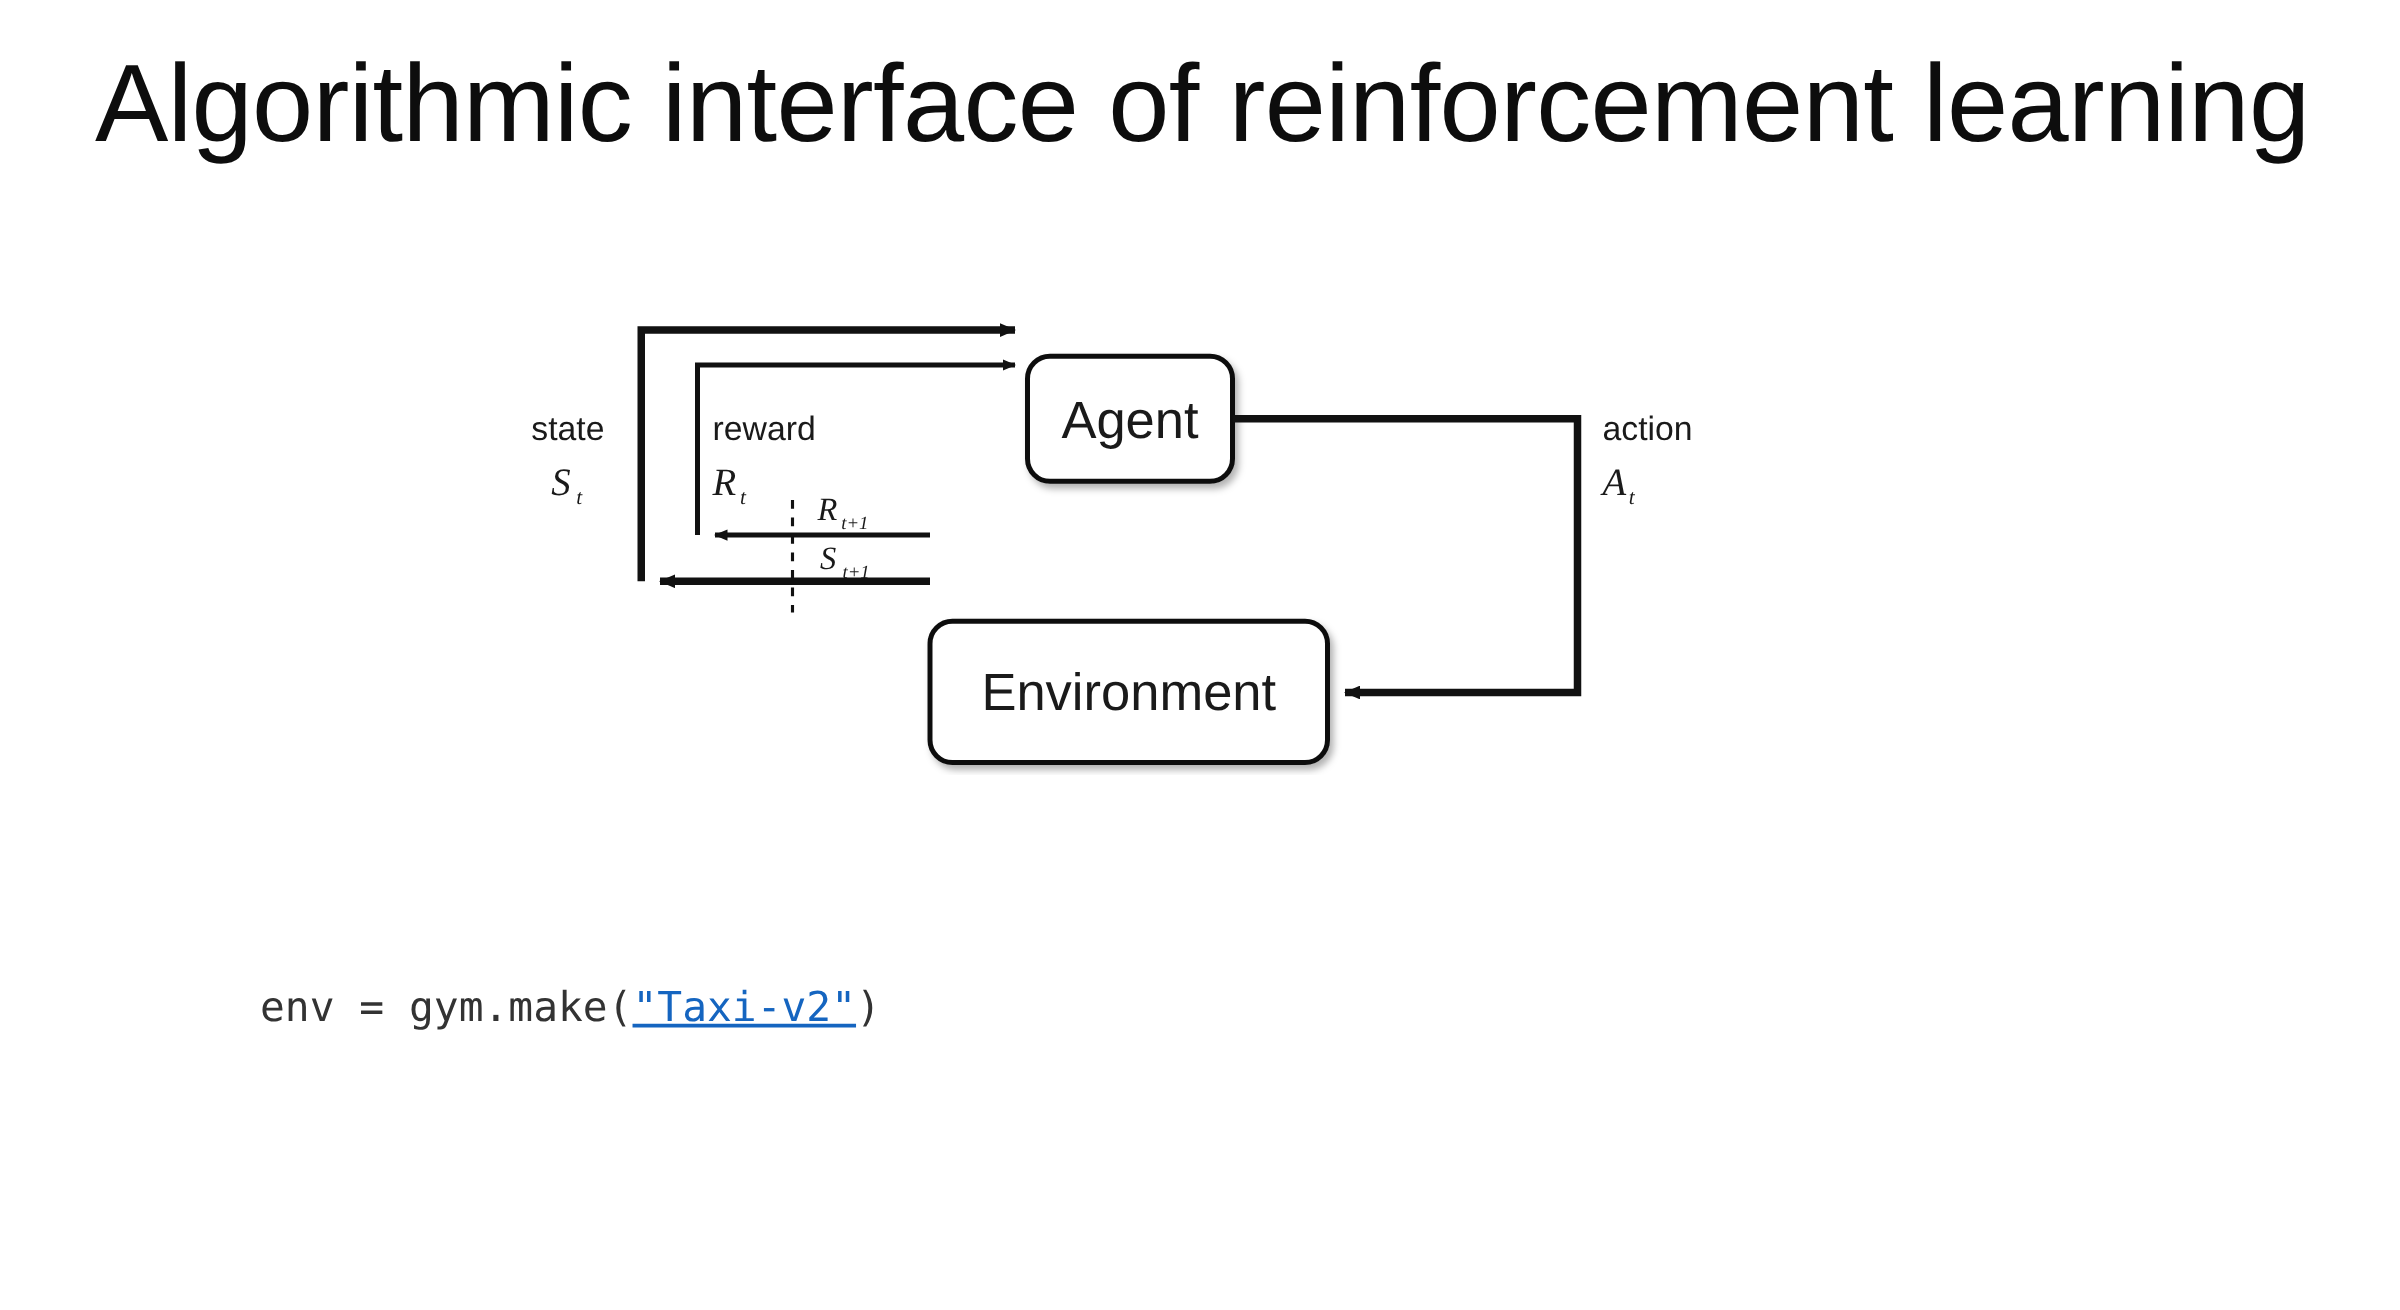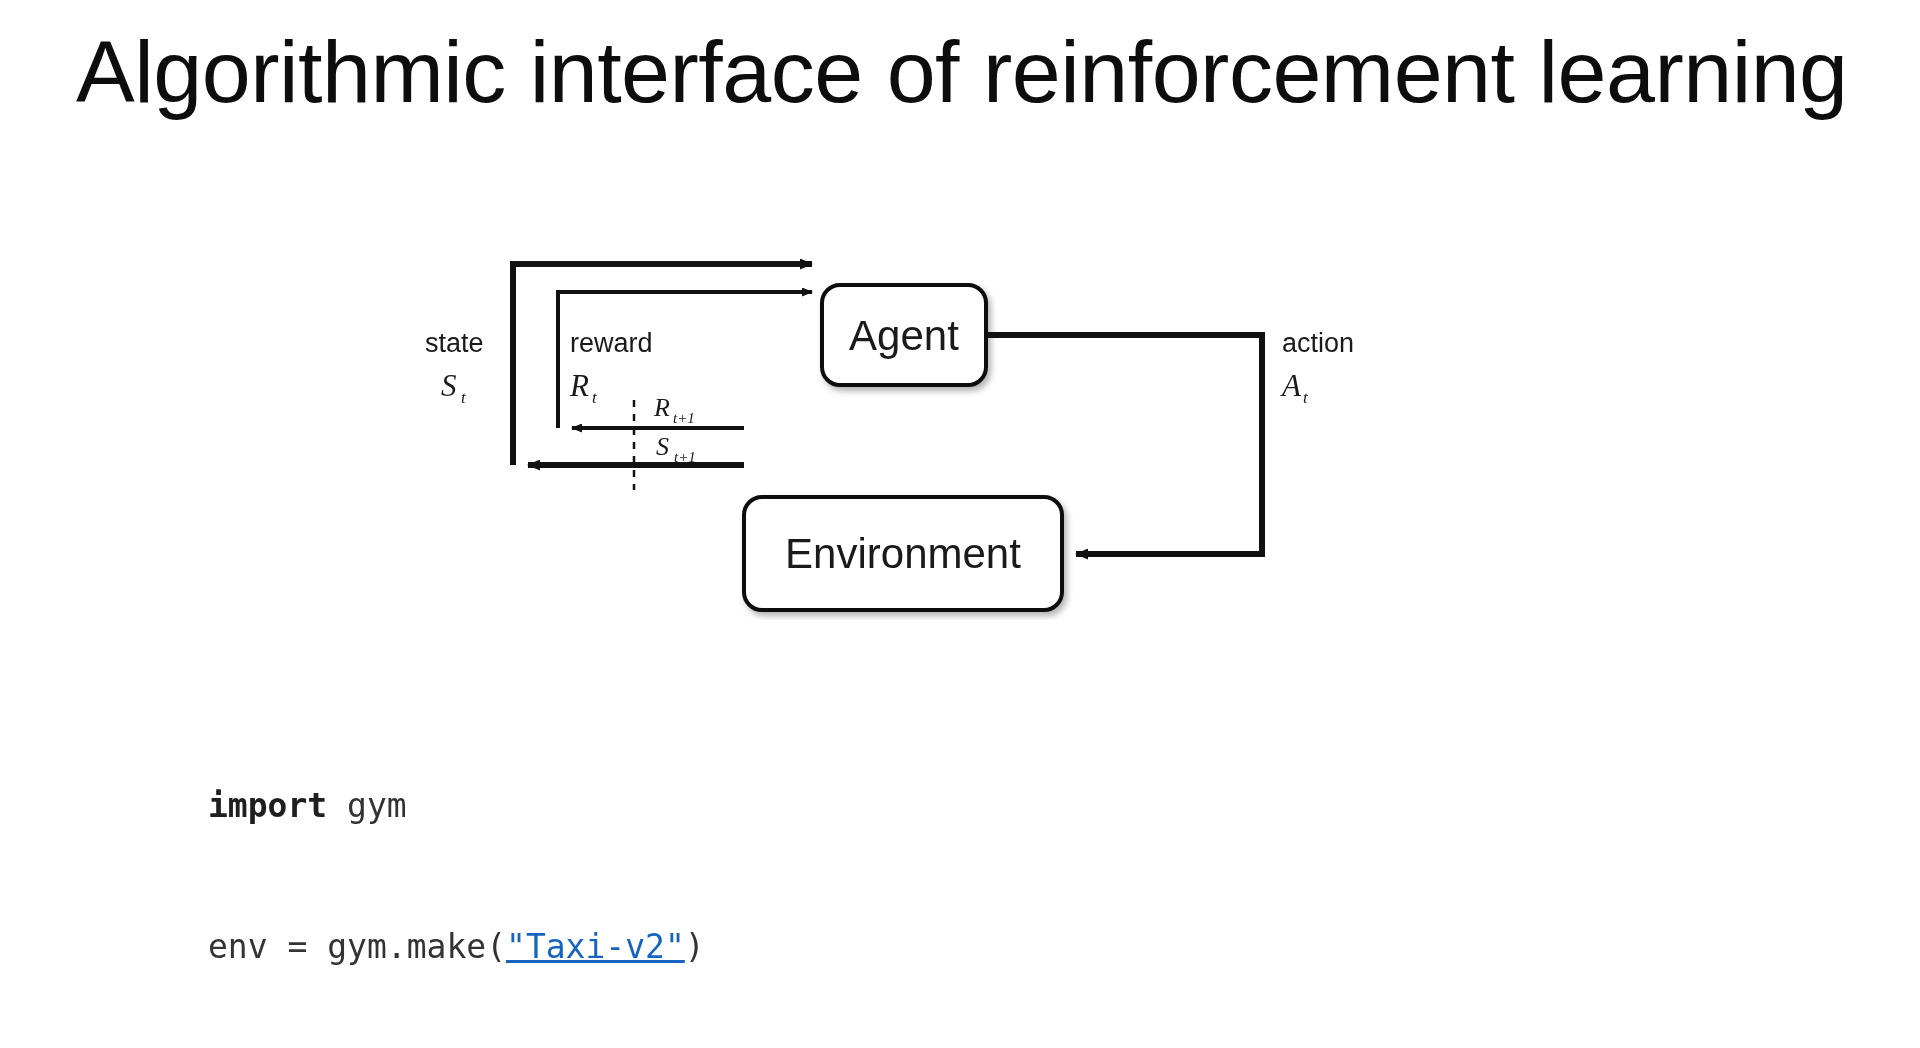--- a/index.html
+++ b/index.html
@@ -19,21 +19,21 @@
   .slide {
     position: absolute;
     inset: 0;
     background: #ffffff;
   }
 
   
   .slide-title {
     position: absolute;
     left: 76px;
-    top: 26px;
+    top: 37px;
     width: 1800px;
     font-family: "Liberation Sans", sans-serif;
     font-size: 88px;
     font-weight: 400;
     line-height: 1.05;
     letter-spacing: -0.5px;
     color: #0d0d0d;
     white-space: nowrap;
   }
 
@@ -183,21 +183,20 @@
       </g>
 
       <g>
         <text class="dgm-sym-small" x="656" y="255">S</text>
         <text class="dgm-sub-small" x="674" y="262">t+1</text>
       </g>
     </svg>
   </div>
 
   <div class="code-block">
-    <div class="code-line"><span class="tok-kw">import</span><span> gym</span></div>
     <div class="code-line"><span>env = gym.make(</span><span class="tok-link">"Taxi-v2"</span><span>)</span></div>
     
     
     
     
     
   </div>
 
 </div>
 

